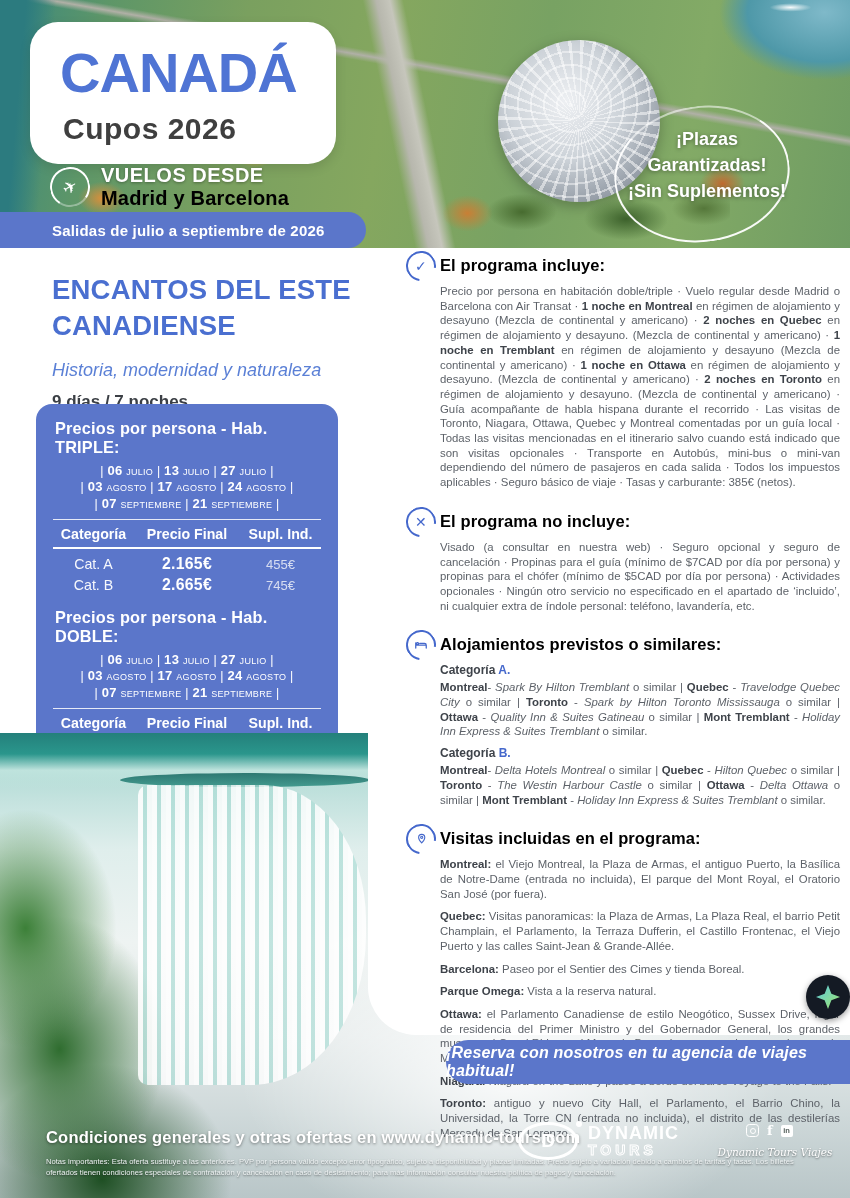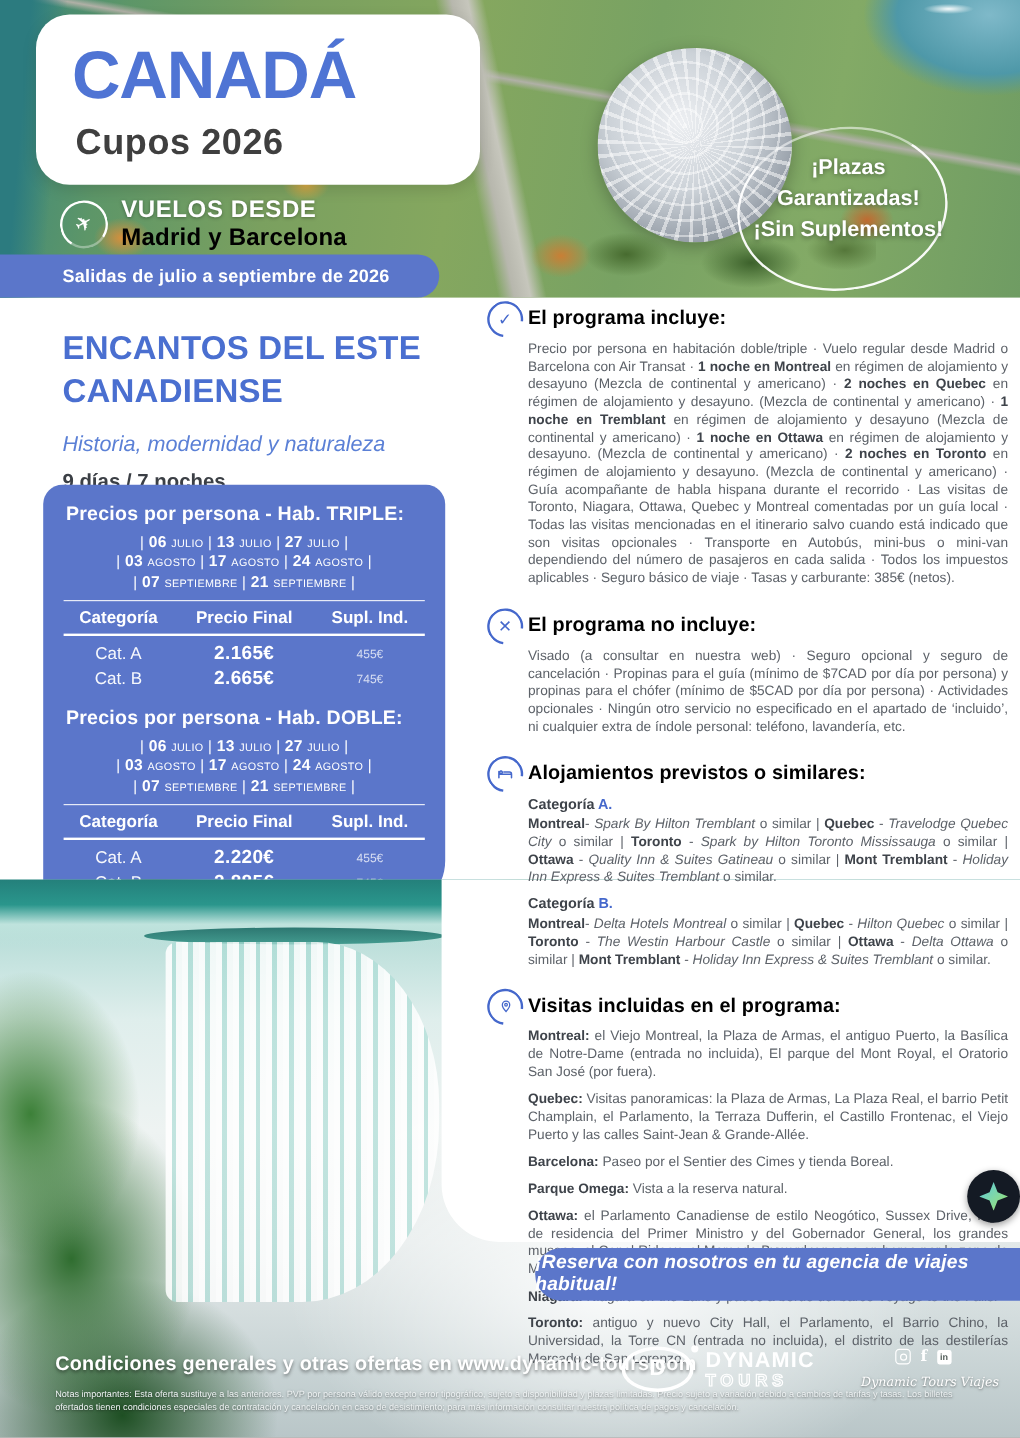--- a/index.html
+++ b/index.html
@@ -27,21 +27,21 @@
       repeating-radial-gradient(circle at 45% 40%, rgba(255,255,255,.45) 0 2px, transparent 2px 13px),
       radial-gradient(circle at 42% 38%, #eef0f3 0%, #ccd2d8 42%, #949ca6 75%, #5f6772 100%);
     box-shadow:0 4px 14px rgba(0,0,0,.25);}
   .hero-trees{position:absolute;left:470px;top:170px;width:260px;height:70px;
     background:
       radial-gradient(50px 26px at 20% 60%, #476b2f, transparent 70%),
       radial-gradient(60px 30px at 60% 70%, #3c612b, transparent 70%),
       radial-gradient(46px 24px at 90% 55%, #55773a, transparent 70%);}
 
   
-  .hero-card{position:absolute;left:30px;top:12px;width:370px;height:142px;background:#ffffff;
+  .hero-card{position:absolute;left:30px;top:22px;width:306px;height:142px;background:#ffffff;
     border-radius:28px;box-shadow:0 4px 12px rgba(0,0,0,.12);}
   .hero-title{position:absolute;left:30px;top:18px;font-size:56px;font-weight:800;letter-spacing:-1px;color:#4f74d4;}
   .hero-sub{position:absolute;left:33px;top:90px;font-size:30px;font-weight:800;color:#3f3f3f;letter-spacing:.5px;}
 
   
   .flights{position:absolute;left:50px;top:164px;display:flex;align-items:center;gap:11px;}
   .plane-circ{width:36px;height:36px;border:2px solid #fff;border-radius:50%;display:flex;align-items:center;
     justify-content:center;color:#fff;font-size:17px;transform:rotate(-12deg);flex:0 0 auto;
     border-bottom-color:rgba(255,255,255,.35);}
   .plane-circ span{transform:rotate(-18deg);}
@@ -59,33 +59,33 @@
   .salidas{position:absolute;left:0;top:212px;width:366px;height:36px;background:#5b76ca;
     border-radius:0 18px 18px 0;display:flex;align-items:center;padding-left:52px;box-sizing:border-box;
     color:#fff;font-size:15px;font-weight:700;letter-spacing:.2px;}
 
   
   .tour-head{position:absolute;left:52px;top:272px;width:330px;}
   .tour-name{font-size:27.5px;font-weight:700;color:#4a6fd0;line-height:1.32;letter-spacing:.2px;margin:0;}
   .tour-tagline{margin-top:15px;font-size:18px;font-style:italic;font-weight:500;color:#5b80d6;}
   .tour-duration{margin-top:11px;font-size:17px;font-weight:700;color:#3b3f45;}
 
-  .price-card{position:absolute;left:36px;top:404px;width:335px;box-sizing:border-box;padding:13px 14px 16px;
+  .price-card{position:absolute;left:36px;top:404px;width:302px;box-sizing:border-box;padding:13px 14px 16px;
     background:#5b76ca;border-radius:16px 16px 44px 16px;color:#fff;}
   .ptitle{font-size:16.3px;font-weight:800;margin:2px 0 6px 5px;letter-spacing:.2px;}
   .pdates{font-size:12.3px;font-variant:small-caps;text-align:center;line-height:1.25;letter-spacing:.3px;}
   .pdates b{font-size:13px;}
   .rule1{height:1px;background:rgba(255,255,255,.85);margin:7px 3px 6px;}
   .rule2{height:2px;background:#ffffff;margin:5px 3px 6px;}
   .pgrid{display:grid;grid-template-columns:1fr 1.15fr 1fr;text-align:center;align-items:center;}
   .phead span{font-size:14.2px;font-weight:600;}
   .prow{margin-top:3px;}
   .pcat{font-size:14.2px;font-weight:500;opacity:.95;}
   .pval{font-size:15.8px;font-weight:800;letter-spacing:.3px;}
-  .psup{font-size:10px;opacity:.75;}
+  .psup{font-size:13px;opacity:.75;}
   .pblock2{margin-top:14px;}
 
   
   .niagara{position:absolute;left:0;top:733px;right:0;bottom:0;
     background:
       linear-gradient(180deg, #24807b 0%, #2a968c 4.5%, #bfe3dd 8%, rgba(191,227,221,0) 12%),
       radial-gradient(70px 18px at 15% 1%, #3e7d3a, transparent 70%),
       radial-gradient(90px 20px at 55% 1%, #47883f, transparent 70%),
       radial-gradient(80px 18px at 86% 2%, #3e7d3a, transparent 70%),
       radial-gradient(130px 170px at 3% 42%, #3c8038, transparent 70%),

